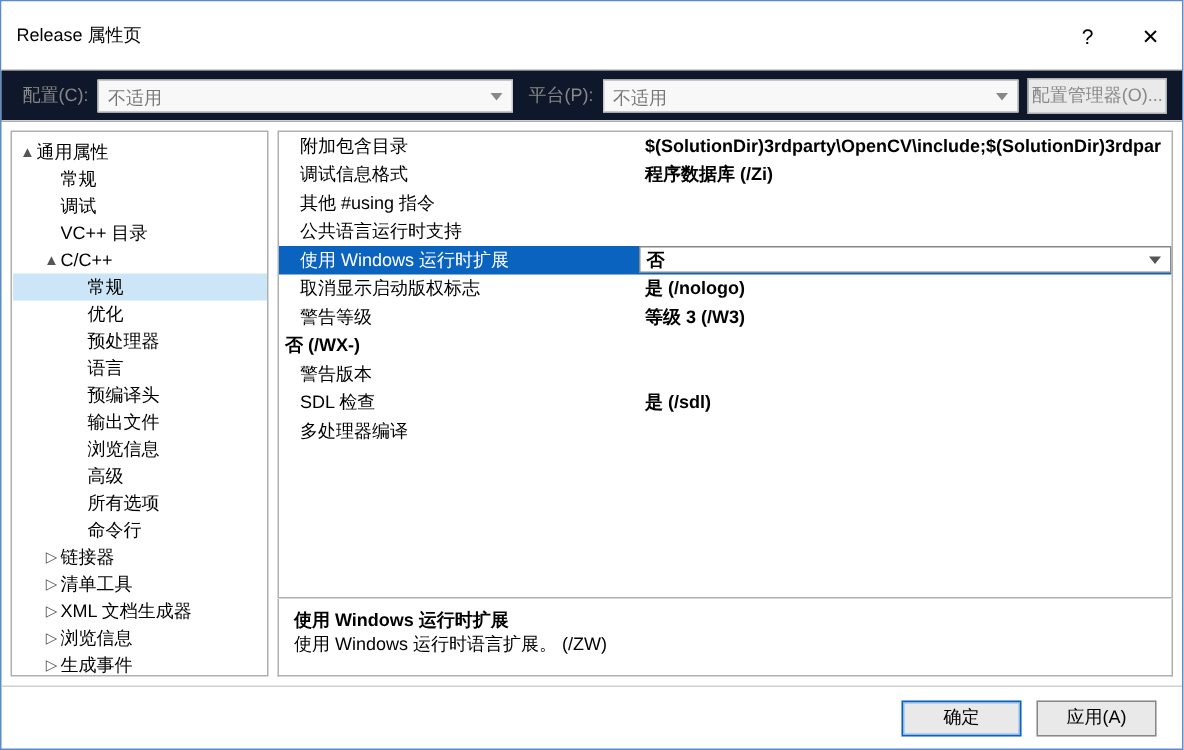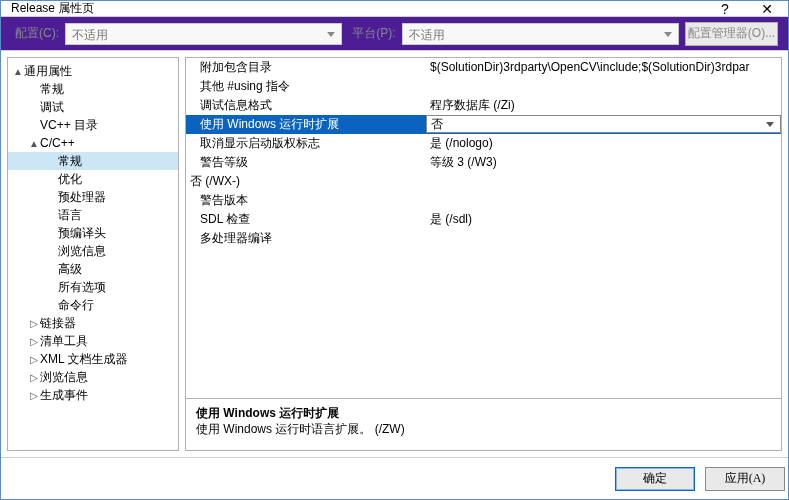--- a/index.html
+++ b/index.html
@@ -1,43 +1,43 @@
 <!DOCTYPE html>
 <html><head>
 <meta charset="utf-8">
 <style>
   * { box-sizing: border-box; }
   body { margin: 0; font-family: "Microsoft YaHei", "Segoe UI", sans-serif; font-size: 12px; color: #000; background: #fff; }
   .window { width: 789px; height: 500px; border: 1px solid #5a8cc8; display: flex; flex-direction: column; position: relative; }
-  .titlebar { height: 16px; background: #fff; display: flex; align-items: center; padding-left: 10px; border-bottom: 1px solid #d0d0d0; }
+  .titlebar { height: 46px; background: #fff; display: flex; align-items: center; padding-left: 10px; border-bottom: 1px solid #d0d0d0; }
   .titlebar .title { flex: 1; }
   .titlebar .wbtn { width: 42px; height: 30px; display: flex; align-items: center; justify-content: center; font-family: Arial, sans-serif; font-size: 14px; }
-  .toolbar { height: 34px; display: flex; align-items: center; padding: 0 10px; gap: 6px; background: #4c1d95; border-bottom: 1px solid #d0d0d0; color: #888; }
+  .toolbar { height: 34px; display: flex; align-items: center; padding: 0 10px; gap: 6px; background: #0f172a; border-bottom: 1px solid #d0d0d0; color: #888; }
   .tlabel { color: #888; margin-left: 4px; }
   .combo { flex: 1; height: 22px; border: 1px solid #c8c8c8; background: #f8f8f8; display: flex; align-items: flex-end; padding: 0 6px; position: relative; color: #777; }
   .combo::after { content: ""; position: absolute; right: 6px; top: 8px; border-left: 4px solid transparent; border-right: 4px solid transparent; border-top: 5px solid #888; }
   .mgrbtn { width: 93px; height: 24px; border: 1px solid #b0b0b0; background: #eaeaea; display: flex; align-items: center; justify-content: center; }
   .body { flex: 1; display: flex; padding: 6px; gap: 6px; min-height: 0; }
   .tree { width: 172px; border: 1px solid #b0b0b0; overflow-y: auto; padding: 4px 0; }
   .tnode { display: flex; align-items: center; height: 18px; padding-left: 4px; white-space: nowrap; }
   .tnode .exp { width: 12px; text-align: center; color: #555; font-size: 10px; }
   .tnode.exp1 { padding-left: 20px; }
   .tnode.exp2 { padding-left: 38px; }
   .tnode.sel { background: #cde6f7; }
   .right { flex: 1; display: flex; flex-direction: column; min-width: 0; }
   .grid { flex: 1; border: 1px solid #b0b0b0; overflow: hidden; }
   .grow { display: flex; height: 19px; line-height: 19px; }
   .grow .gname { width: 240px; padding-left: 14px; white-space: nowrap; overflow: hidden; }
-  .grow .gval { flex: 1; padding-left: 4px; white-space: nowrap; overflow: hidden; font-weight: 400; }
+  .grow .gval { flex: 1; padding-left: 4px; white-space: nowrap; overflow: hidden; font-weight: 700; }
   .grow.sel { background: #0a63bf; color: #fff; }
   .grow.sel .gval { background: #fff; color: #000; position: relative; border: 1px solid #888; height: 18px; line-height: 16px; }
   .grow.sel .gval::after { content: ""; position: absolute; right: 6px; top: 6px; border-left: 4px solid transparent; border-right: 4px solid transparent; border-top: 5px solid #555; }
   .desc { height: 52px; border: 1px solid #b0b0b0; border-top: none; padding: 6px 10px; line-height: 16px; }
   .desc .dh { font-weight: 700; }
-  .footer { height: 42px; display: flex; align-items: center; justify-content: flex-end; gap: 10px; padding: 0 3px; border-top: 1px solid #d0d0d0; font-family: Liberation Serif, serif; }
+  .footer { height: 42px; display: flex; align-items: center; justify-content: flex-end; gap: 10px; padding: 0 17px; border-top: 1px solid #d0d0d0; }
   .btn { width: 80px; height: 24px; border: 1px solid #888; background: #e9e9e9; display: flex; align-items: center; justify-content: center; }
   .btn.def { border: 1px solid #0a63bf; box-shadow: inset 0 0 0 1px #8ab8e6; }
 </style>
 </head>
 <body>
 
 <div class="window">
 
   <div class="titlebar">
     <span class="title">Release 属性页</span>
@@ -94,20 +94,24 @@
         <div class="tnode exp2">
           <span class="exp"></span>
           <span>语言</span>
         </div>
         <div class="tnode exp2">
           <span class="exp"></span>
           <span>预编译头</span>
         </div>
         <div class="tnode exp2">
           <span class="exp"></span>
+          <span>输出文件</span>
+        </div>
+        <div class="tnode exp2">
+          <span class="exp"></span>
           <span>浏览信息</span>
         </div>
         <div class="tnode exp2">
           <span class="exp"></span>
           <span>高级</span>
         </div>
         <div class="tnode exp2">
           <span class="exp"></span>
           <span>所有选项</span>
         </div>
@@ -136,26 +140,30 @@
           <span>生成事件</span>
         </div>
       </div>
     <div class="right">
       <div class="grid" id="grid">
           <div class="grow">
             <div class="gname">附加包含目录</div>
             <div class="gval">$(SolutionDir)3rdparty\OpenCV\include;$(SolutionDir)3rdpar</div>
           </div>
           <div class="grow">
-            <div class="gname">其他 #using 指令</div>
-            <div class="gval"></div>
-          </div>
-          <div class="grow">
             <div class="gname">调试信息格式</div>
             <div class="gval">程序数据库 (/Zi)</div>
+          </div>
+          <div class="grow">
+            <div class="gname">其他 #using 指令</div>
+            <div class="gval"></div>
+          </div>
+          <div class="grow">
+            <div class="gname">公共语言运行时支持</div>
+            <div class="gval"></div>
           </div>
           <div class="grow sel">
             <div class="gname">使用 Windows 运行时扩展</div>
             <div class="gval">否</div>
           </div>
           <div class="grow">
             <div class="gname">取消显示启动版权标志</div>
             <div class="gval">是 (/nologo)</div>
           </div>
           <div class="grow">

